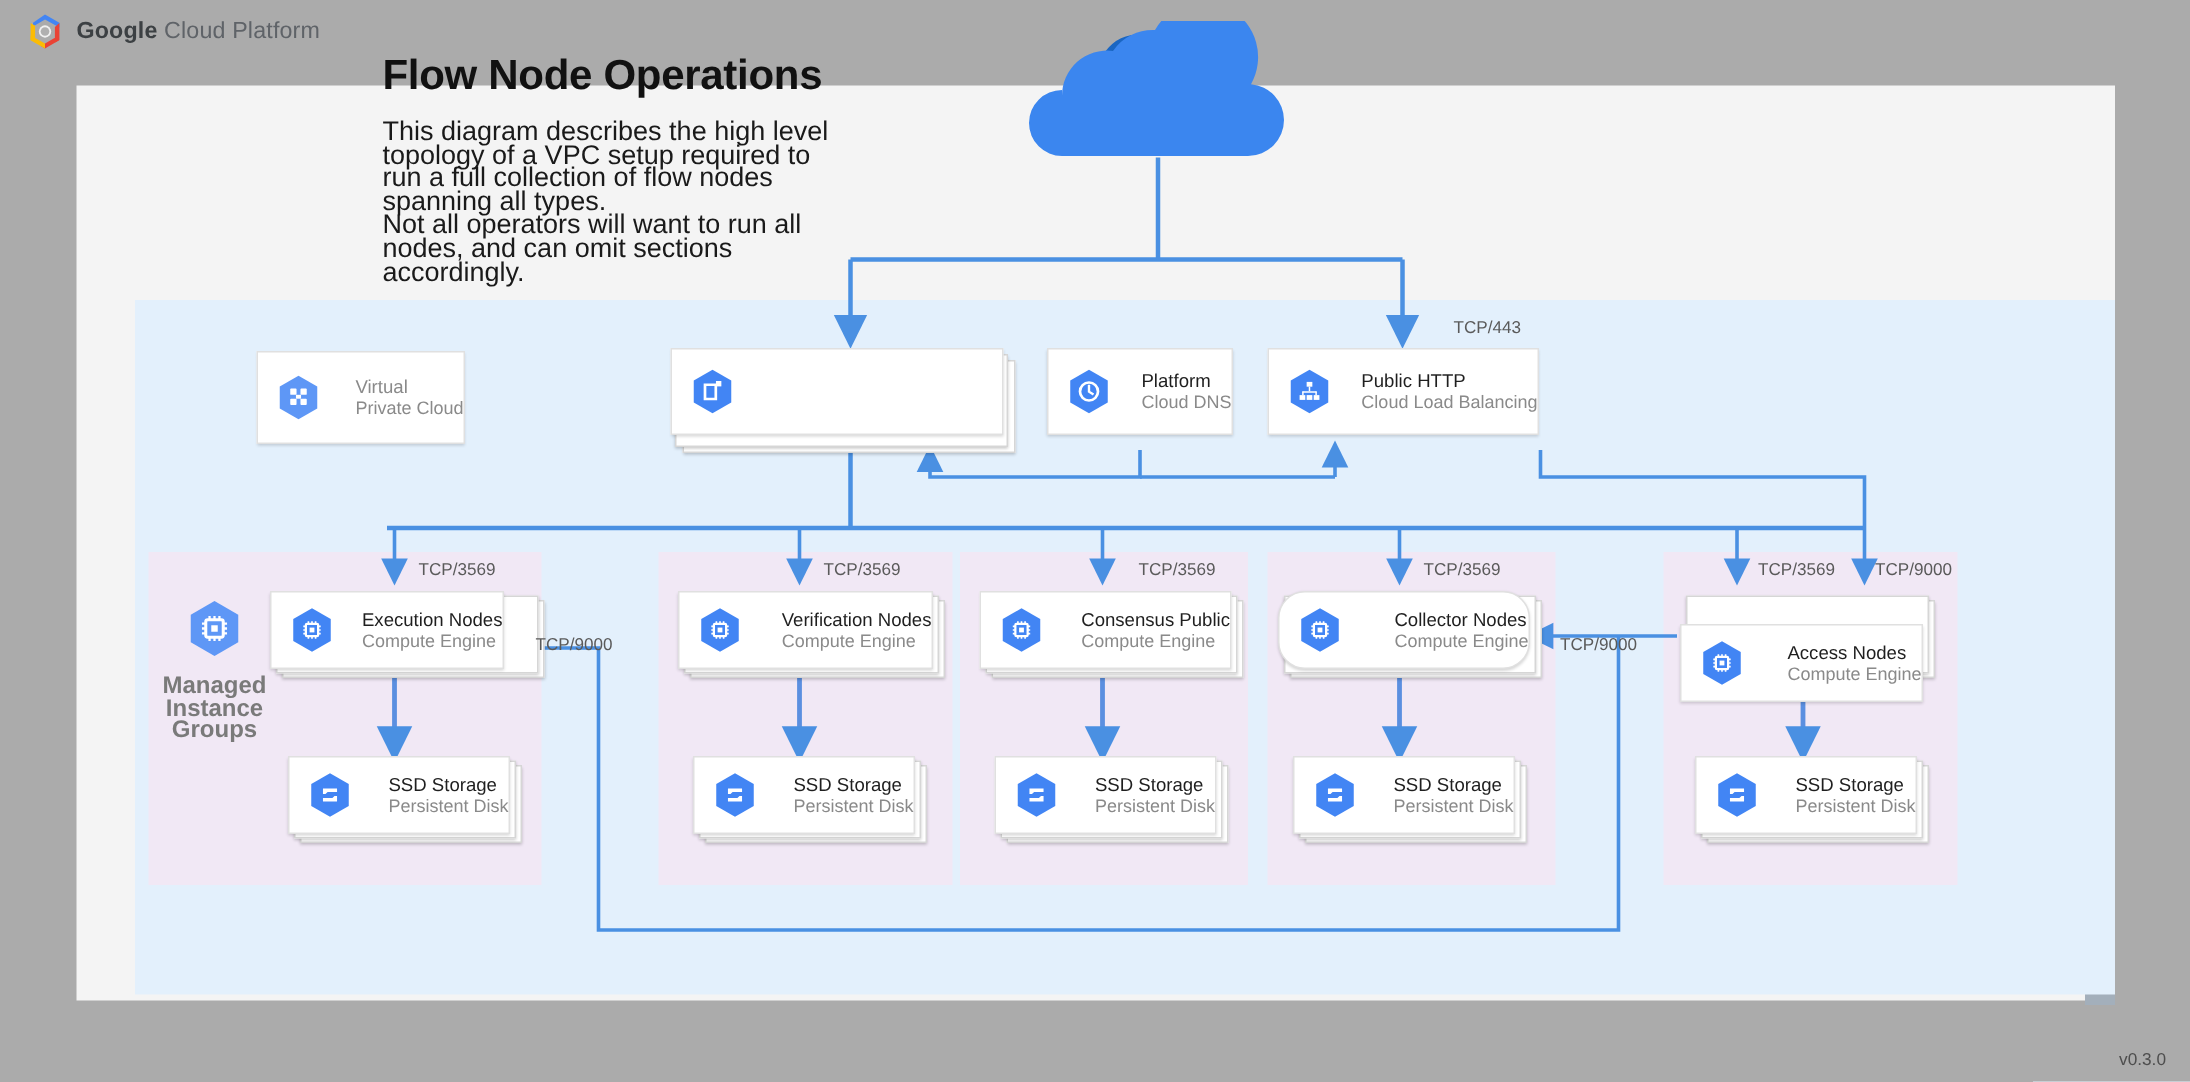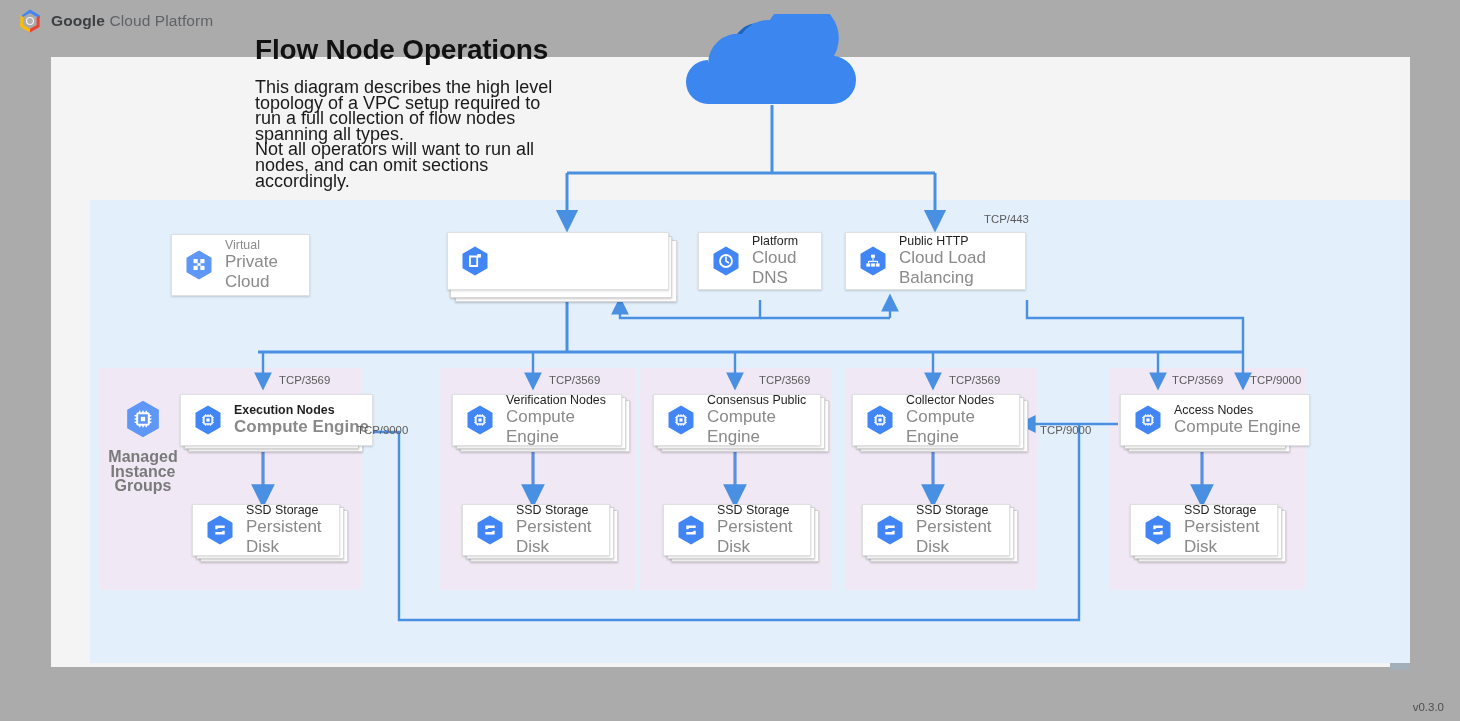--- a/index.html
+++ b/index.html
@@ -74,25 +74,26 @@
 
   
   .card {
     position: absolute;
     background: #ffffff;
     border: 1px solid #e0e0e0;
     display: flex; align-items: center;
     padding-left: 12px;
     z-index: 20;
     box-shadow: 0 1px 2px rgba(0,0,0,.16);
+    justify-content: space-between;
   }
   .card .ico { width: 30px; height: 32px; flex: none; margin-right: 11px; }
   .card .txt { line-height: 1.18; }
   .card .t1 { font-size: 12.4px; color: #1f1f1f; }
-  .card .t2 { font-size: 17px; color: #8a8a8a; }
+  .card .t2 { font-size: 12px; color: #8a8a8a; }
   .card.muted .t1 { color: #8a8a8a; }
 
   
   .stack1, .stack2 {
     position: absolute;
     background: #ffffff;
     border: 1px solid #d6d6d6;
     box-shadow: 0 1px 2px rgba(0,0,0,.22);
     z-index: 18;
   }
@@ -289,21 +290,21 @@
       </g>
   </svg>
   <div class="lbl" style="white-space:pre-line">Managed
 Instance
 Groups</div>
 </div>
 
 <div class="port" style="left:279px; top:374px;">TCP/3569</div>
 <div class="stack2" style="left:188px; top:400px; width:175px; height:52px;"></div>
 <div class="stack1" style="left:184px; top:397px; width:175px; height:52px;"></div>
-<div class="card" style="left:180px; top:394px; width:193px; height:52px;font-weight:bold;">
+<div class="card" style="left:180px; top:394px; width:156px; height:52px;">
   <svg class="ico" viewBox="0 0 30 32">
     <path d="M15 1.5 27.5 8.7v14.6L15 30.5 2.5 23.3V8.7Z" fill="#4285f4"></path>
     <rect x="10.9" y="11.9" width="8.2" height="8.2" rx=".8" fill="none" stroke="#fff" stroke-width="1.5"></rect>
     <rect x="13.4" y="14.4" width="3.2" height="3.2" fill="#fff"></rect>
     <g stroke="#fff" stroke-width="1.1">
         <path d="M12.6,11.9v-1.7M15,11.9v-1.7M17.4,11.9v-1.7M12.6,21.8v-1.7M15,21.8v-1.7M17.4,21.8v-1.7M10.9,13.6H9.2M10.9,16H9.2M10.9,18.4H9.2M20.8,13.6h-1.7M20.8,16h-1.7M20.8,18.4h-1.7"></path>
       </g>
   </svg>
   <div class="txt">
     <div class="t1">Execution Nodes</div>
@@ -392,21 +393,21 @@
   </svg>
   <div class="txt">
     <div class="t1">SSD Storage</div>
     <div class="t2">Persistent Disk</div>
   </div>
 </div>
 
 <div class="port" style="left:949px; top:374px;">TCP/3569</div>
 <div class="stack2" style="left:860px; top:400px; width:168px; height:52px;"></div>
 <div class="stack1" style="left:856px; top:397px; width:168px; height:52px;"></div>
-<div class="card" style="left:852px; top:394px; width:168px; height:52px;">
+<div class="card" style="left:852px; top:394px; width:168px; height:52px;border-radius:18px;">
   <svg class="ico" viewBox="0 0 30 32">
     <path d="M15 1.5 27.5 8.7v14.6L15 30.5 2.5 23.3V8.7Z" fill="#4285f4"></path>
     <rect x="10.9" y="11.9" width="8.2" height="8.2" rx=".8" fill="none" stroke="#fff" stroke-width="1.5"></rect>
     <rect x="13.4" y="14.4" width="3.2" height="3.2" fill="#fff"></rect>
     <g stroke="#fff" stroke-width="1.1">
         <path d="M12.6,11.9v-1.7M15,11.9v-1.7M17.4,11.9v-1.7M12.6,21.8v-1.7M15,21.8v-1.7M17.4,21.8v-1.7M10.9,13.6H9.2M10.9,16H9.2M10.9,18.4H9.2M20.8,13.6h-1.7M20.8,16h-1.7M20.8,18.4h-1.7"></path>
       </g>
   </svg>
   <div class="txt">
     <div class="t1">Collector Nodes</div>
@@ -428,21 +429,21 @@
   <div class="txt">
     <div class="t1">SSD Storage</div>
     <div class="t2">Persistent Disk</div>
   </div>
 </div>
 
 <div class="port" style="left:1172px; top:374px;">TCP/3569</div>
 <div class="port" style="left:1250px; top:374px;">TCP/9000</div>
 <div class="stack2" style="left:1128px; top:400px; width:162px; height:52px;"></div>
 <div class="stack1" style="left:1124px; top:397px; width:162px; height:52px;"></div>
-<div class="card" style="left:1120px; top:394px; width:190px; height:52px;">
+<div class="card" style="left:1120px; top:416px; width:162px; height:52px;">
   <svg class="ico" viewBox="0 0 30 32">
     <path d="M15 1.5 27.5 8.7v14.6L15 30.5 2.5 23.3V8.7Z" fill="#4285f4"></path>
     <rect x="10.9" y="11.9" width="8.2" height="8.2" rx=".8" fill="none" stroke="#fff" stroke-width="1.5"></rect>
     <rect x="13.4" y="14.4" width="3.2" height="3.2" fill="#fff"></rect>
     <g stroke="#fff" stroke-width="1.1">
         <path d="M12.6,11.9v-1.7M15,11.9v-1.7M17.4,11.9v-1.7M12.6,21.8v-1.7M15,21.8v-1.7M17.4,21.8v-1.7M10.9,13.6H9.2M10.9,16H9.2M10.9,18.4H9.2M20.8,13.6h-1.7M20.8,16h-1.7M20.8,18.4h-1.7"></path>
       </g>
   </svg>
   <div class="txt">
     <div class="t1">Access Nodes</div>
@@ -459,15 +460,15 @@
         <path d="M10.3,11.6h9.4v2.4h-6.3l-1.4,1.3h-1.7z"></path>
         <path d="M19.7,20.4h-9.4V18h6.3l1.4-1.3h1.7z"></path>
       </g>
   </svg>
   <div class="txt">
     <div class="t1">SSD Storage</div>
     <div class="t2">Persistent Disk</div>
   </div>
 </div>
 
-<div class="port" style="left:984px; top:213px;">TCP/443</div>
+<div class="port" style="left:942px; top:213px;padding-left:27px;">TCP/443</div>
 
 <div class="version">v0.3.0</div>
 
 </body></html>

